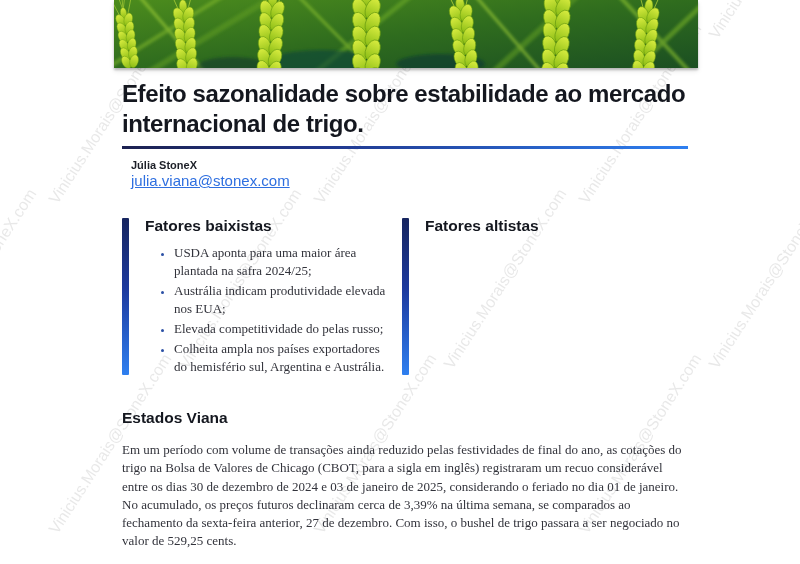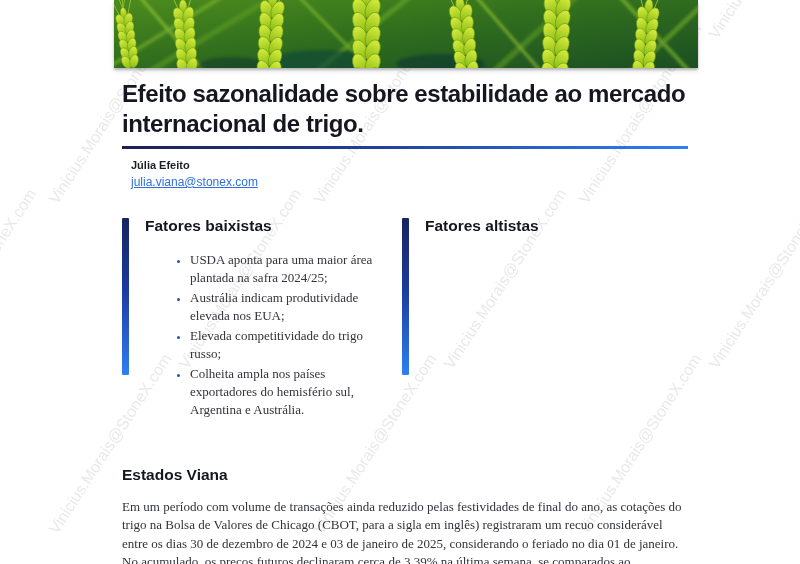--- a/index.html
+++ b/index.html
@@ -28,36 +28,36 @@
     font-size:24px; line-height:30px; font-weight:700; color:#14171f;
     letter-spacing:-0.4px;
   }
   .rule {
     height:3px; margin-top:7px;
     background:linear-gradient(90deg,#1c2150 0%,#20368c 35%,#2e7ff0 100%);
   }
   .author { margin:9px 0 0 9px; }
   .author-name { font-size:11px; font-weight:700; color:#1c1f27; line-height:14px; }
   .author-email {
-    display:inline-block; font-size:12px; color:#2e6fe0; line-height:14px;
+    display:inline-block; font-size:15px; color:#2e6fe0; line-height:14px;
     text-decoration:underline; cursor:pointer;
   }
   
   .columns { display:flex; gap:8px; margin-top:27px; }
   .col { position:relative; padding-left:23px; min-height:158px; }
   .col::before {
     content:""; position:absolute; left:0; top:1px; width:7px; height:157px;
     background:linear-gradient(180deg,#17255f 0%,#1d3a9e 45%,#2f80f0 100%);
     border-radius:1px;
   }
   .col-bearish { width:272px; }
   .col-bullish { width:278px; }
   .col h2 { font-size:15.5px; font-weight:700; color:#14171f; margin-bottom:9px; }
   .col ul {
-    margin:16px; padding-left:29px;
+    margin:0; padding-left:29px;
     font-family:"Liberation Serif", serif; font-size:13px; line-height:18px;
     color:#32333b;
   }
   .col ul li { margin-bottom:2px; }
   .col ul li::marker { color:#2b50a5; font-size:11px; }
   
   .section-heading {
     margin-top:31px; font-size:15.5px; font-weight:700; color:#14171f;
   }
   .body-text p {
@@ -154,31 +154,31 @@
       <use href="#ear" transform="translate(540 10) scale(0.9) rotate(5)"></use>
     </svg>
   </div>
 
   <div class="main">
 
     <h1 class="title">Efeito sazonalidade sobre estabilidade ao mercado internacional de trigo.</h1>
     <div class="rule"></div>
 
     <div class="author">
-      <div class="author-name">Júlia Efeito</div>
+      <div class="author-name">Júlia StoneX</div>
       <a class="author-email">julia.viana@stonex.com</a>
     </div>
 
     <div class="columns">
       <div class="col col-bearish">
         <h2>Fatores baixistas</h2>
         <ul>
             <li>USDA aponta para uma maior área plantada na safra 2024/25;</li>
             <li>Austrália indicam produtividade elevada nos EUA;</li>
-            <li>Elevada competitividade do trigo russo;</li>
+            <li>Elevada competitividade do pelas russo;</li>
             <li>Colheita ampla nos países exportadores do hemisfério sul, Argentina e Austrália.</li>
           </ul>
       </div>
       <div class="col col-bullish">
         <h2>Fatores altistas</h2>
       </div>
     </div>
 
     <h2 class="section-heading">Estados Viana</h2>
     <div class="body-text">

